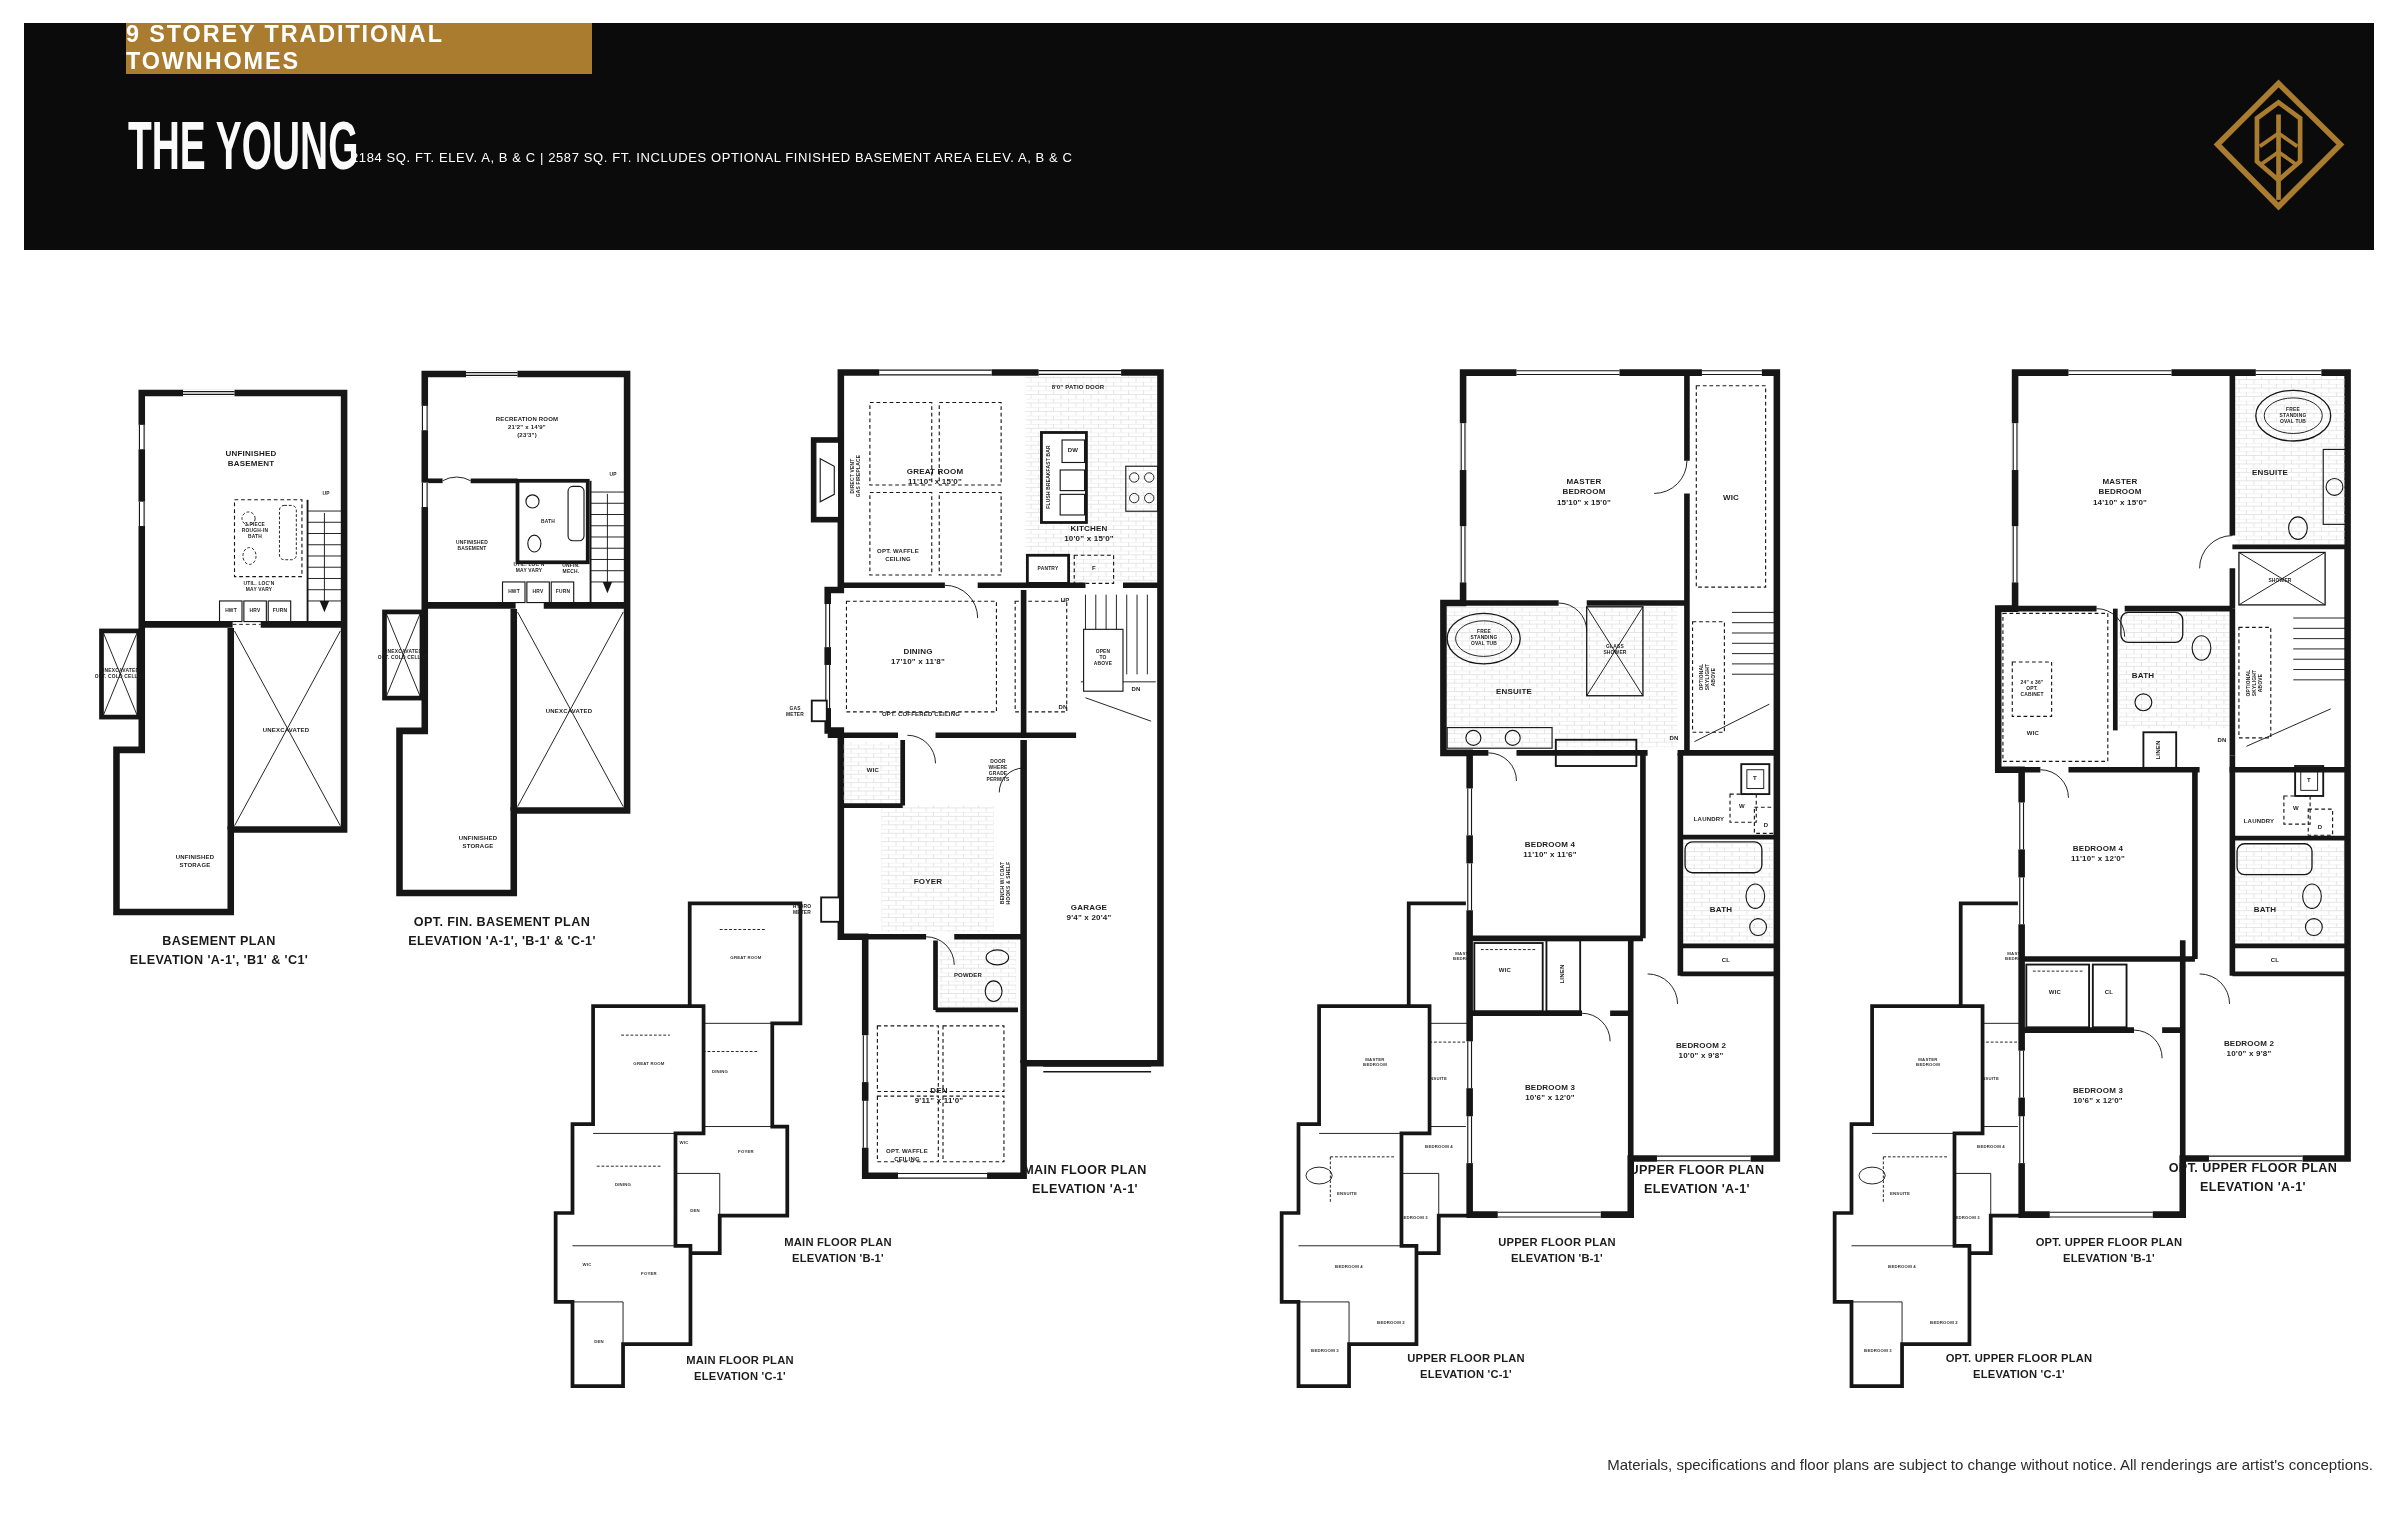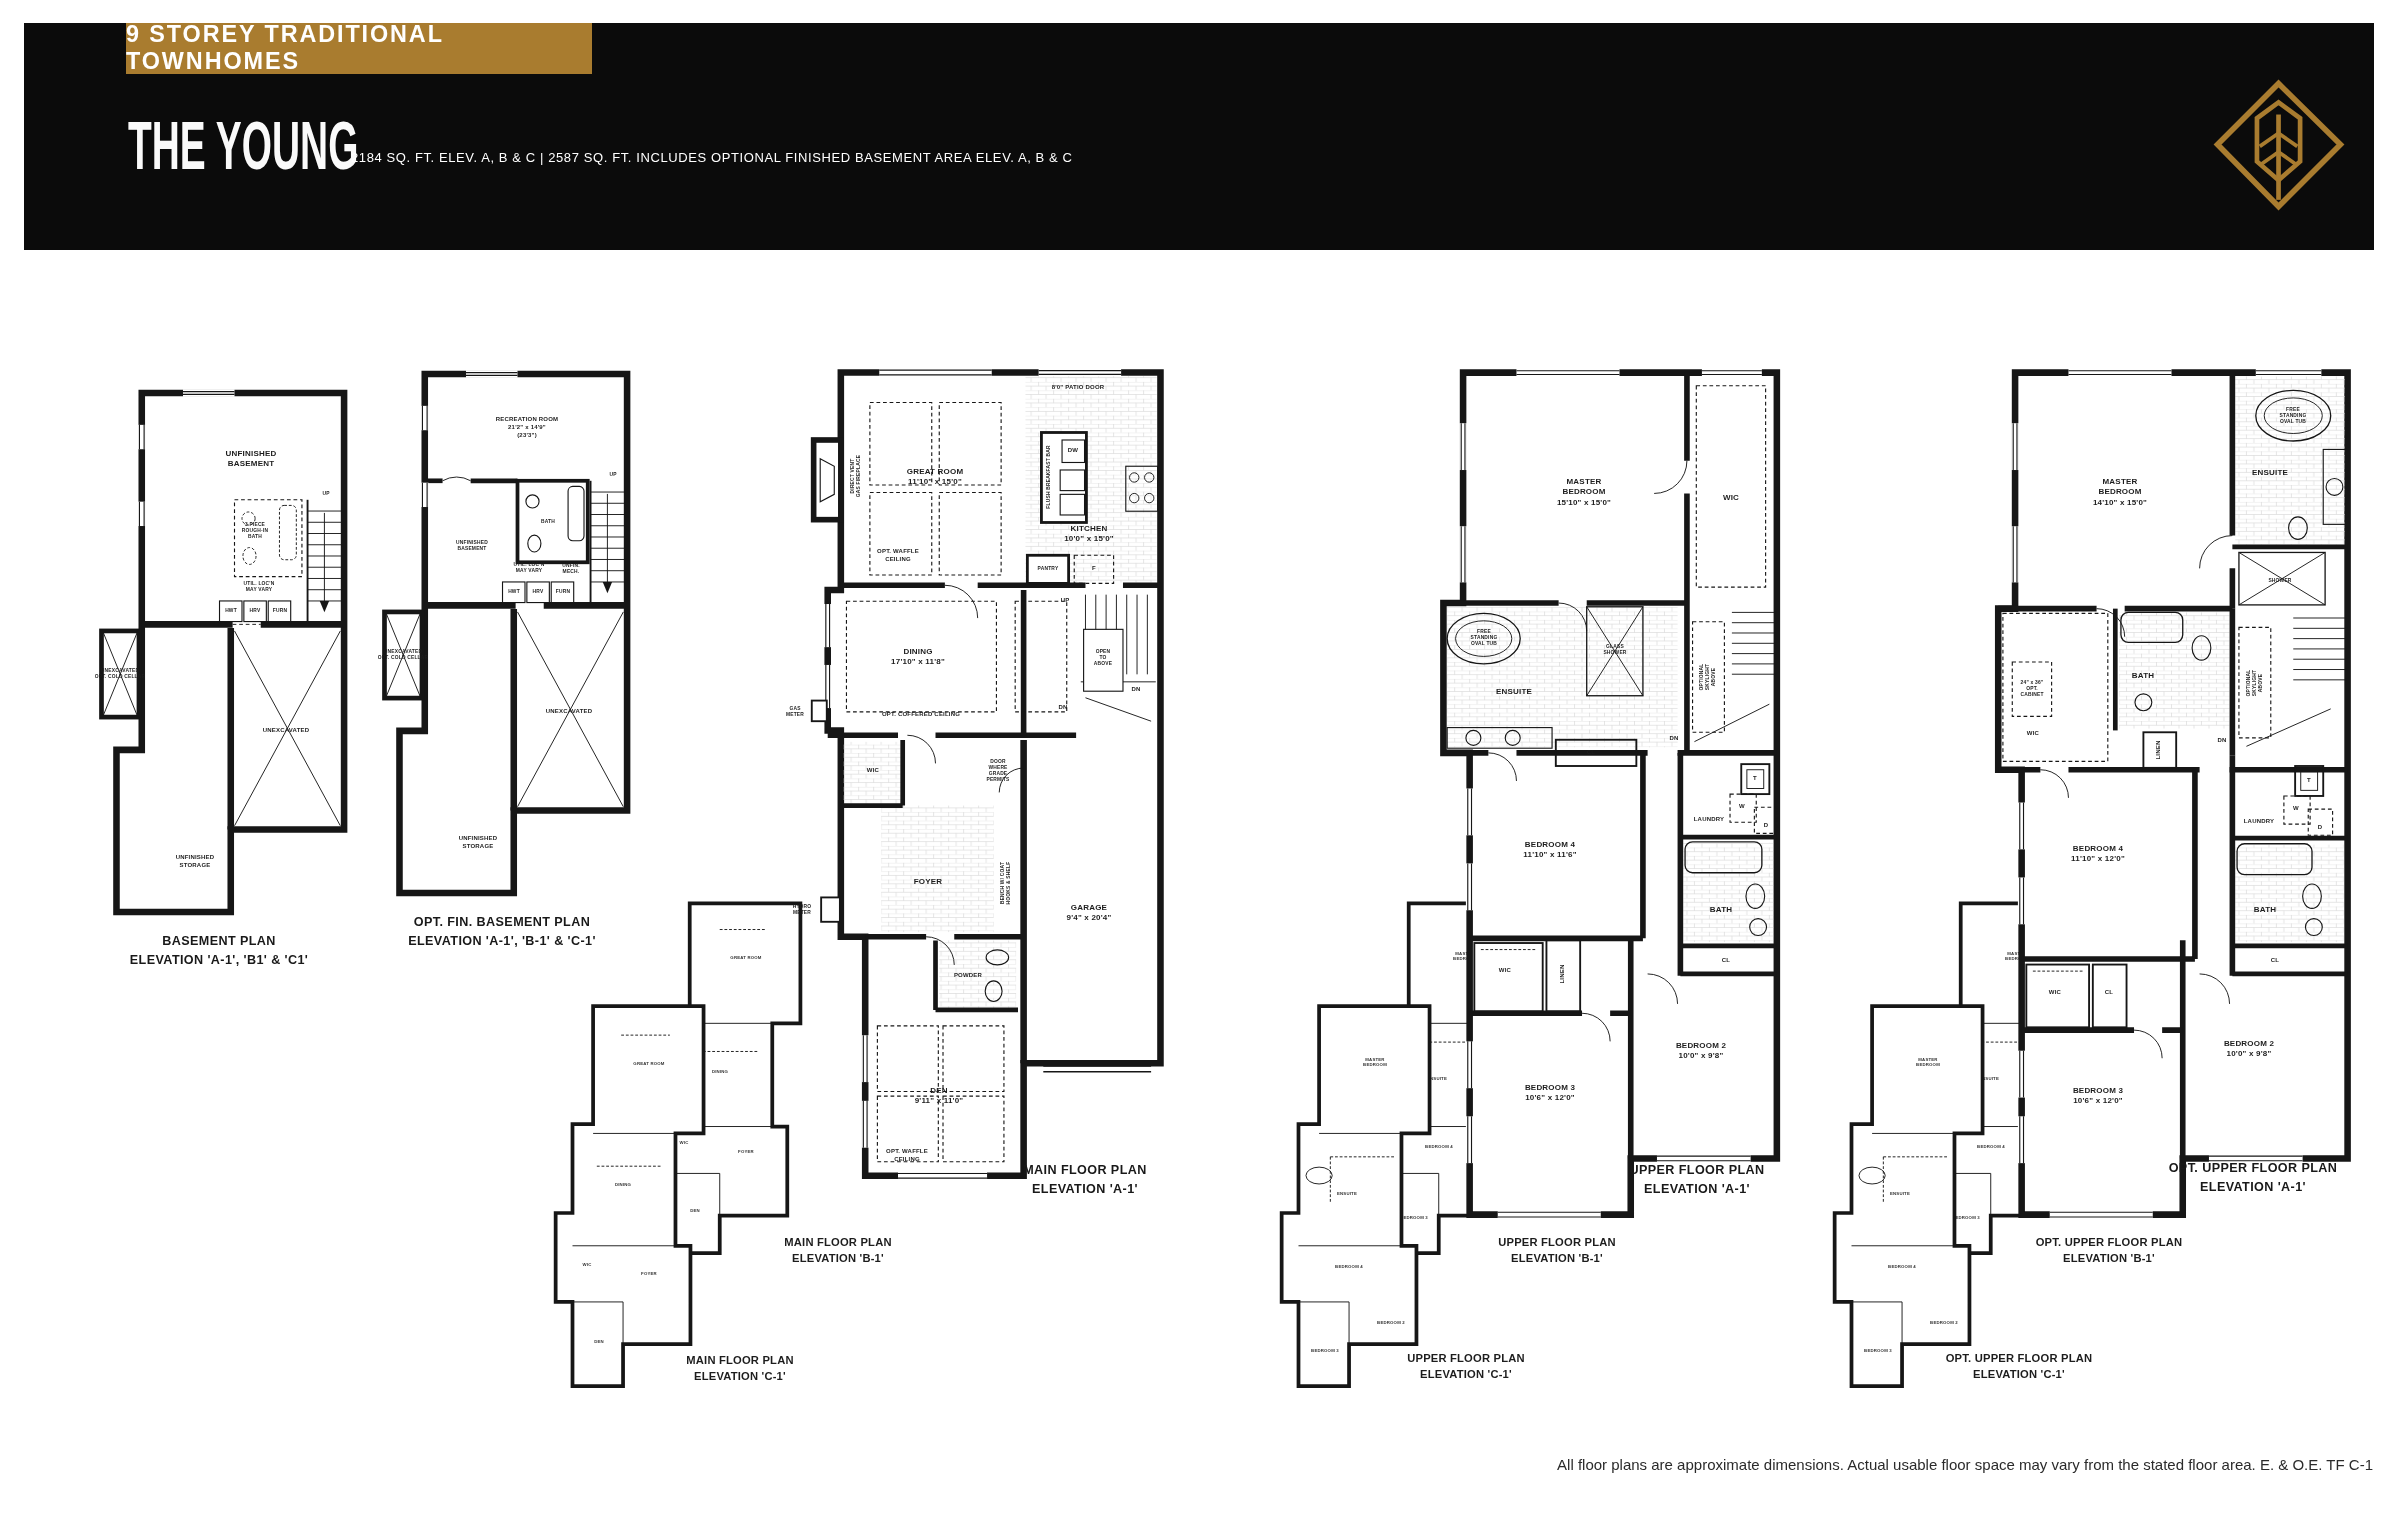--- a/index.html
+++ b/index.html
@@ -642,15 +642,15 @@
   <div class="lbl sm" style="left:125px;top:626px">CL</div>
   <div class="lbl" style="left:265px;top:682px">BEDROOM 2
 10'0" x 9'8"</div>
   <div class="lbl" style="left:114px;top:729px">BEDROOM 3
 10'6" x 12'0"</div>
   <div class="lbl title-lbl" style="left:269px;top:811px;width:215px">OPT. UPPER FLOOR PLAN
 ELEVATION 'A-1'</div>
 </div>
 
 <div class="disclaimer">
-  <div>All floor plans are approximate dimensions. Actual usable floor space may vary from the stated floor area. E. &amp; O.E. TF  C-1</div>
+  <div>Materials, specifications and floor plans are subject to change without notice. All renderings are artist's conceptions.</div>
 </div>
 
 
 </body></html>

